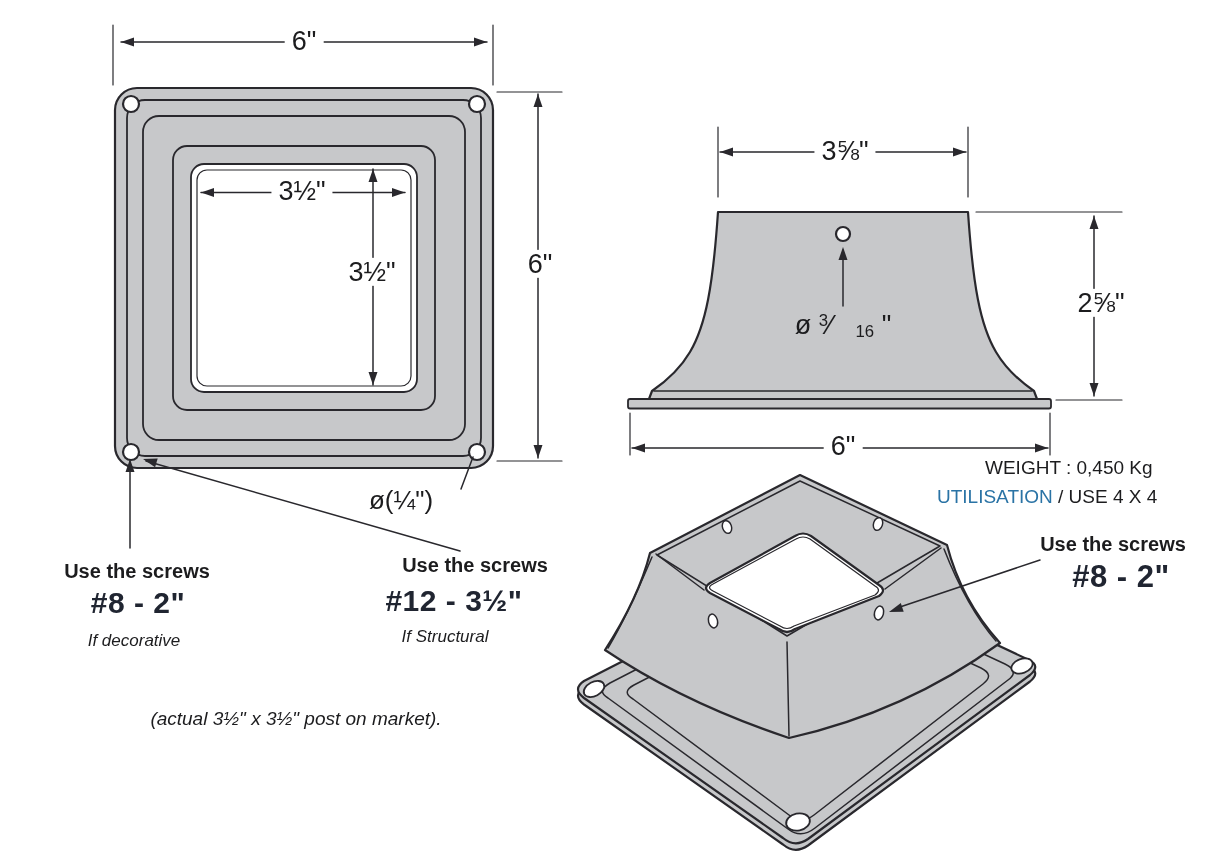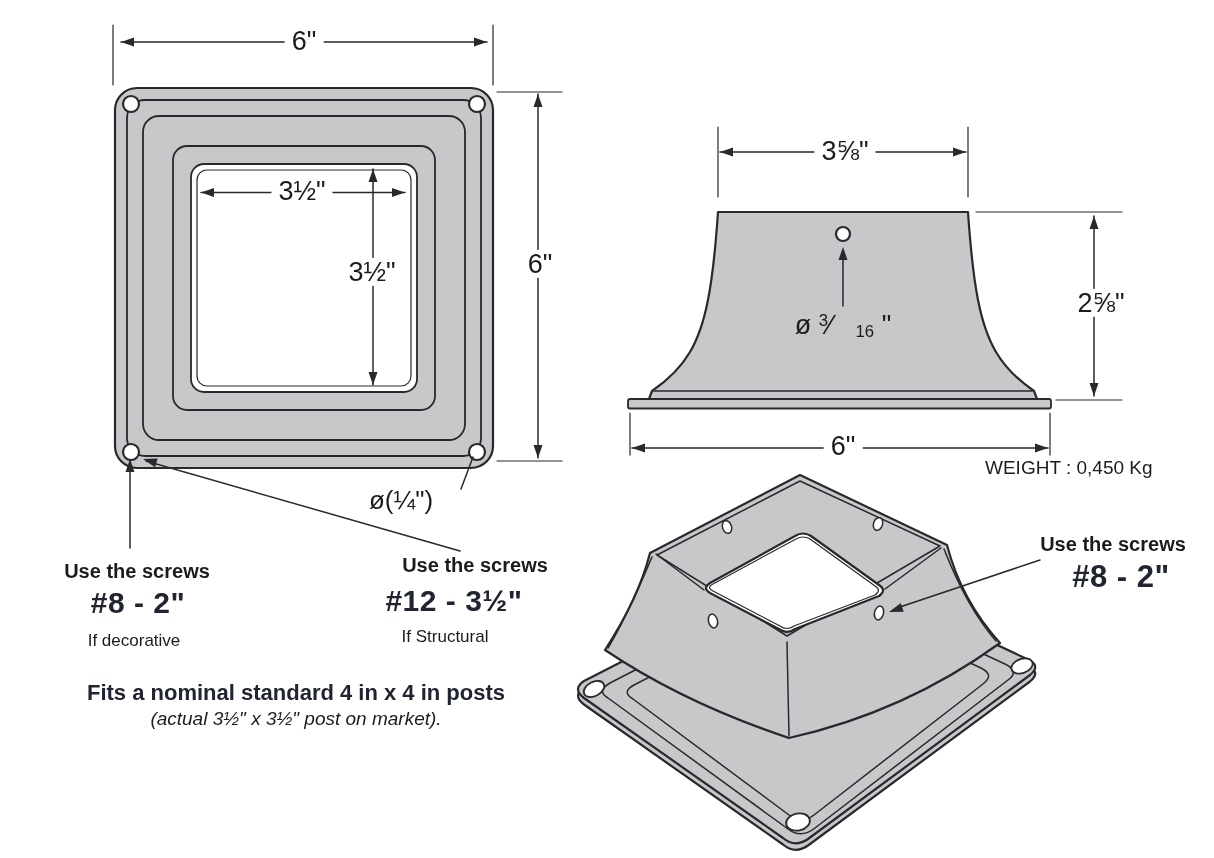--- a/index.html
+++ b/index.html
@@ -13,21 +13,21 @@
   .s12{stroke-width:1.2;}
   .fg {fill:var(--fill_gray);}
   .fw {fill:var(--white);}
   .af {fill:var(--line);stroke:none;}
   
   .lbl{position:absolute;color:var(--text);white-space:nowrap;line-height:1.05;}
   .ctr{transform:translate(-50%,-50%);}
   .bgw{background:var(--white);padding:0 7px;}
   .dim{font-size:27px;}
   .note{font-size:20px;font-weight:bold;}
-  .small{font-size:17px;}
+  .small{font-size:17px;font-style:italic;}
   .big{font-size:30px;font-weight:700;color:var(--bold_text);letter-spacing:.5px;}
   .big2{font-size:31px;font-weight:700;color:var(--bold_text);letter-spacing:.5px;}
   .fit1{font-size:22px;font-weight:700;color:var(--bold_text);}
   .fit2{font-size:19px;font-style:italic;}
   .meta{font-size:19px;text-align:right;}
   .blue{color:var(--blue);}
   .frac sup{font-size:.62em;vertical-align:.5em;}
   .frac sub{font-size:.62em;vertical-align:-.15em;margin-left:23px;}
 </style>
 </head>
@@ -139,26 +139,26 @@
   <div class="lbl ctr dim" style="left:401px;top:501px;font-size:26px">ø(¼")</div>
 
   <div class="lbl ctr note" style="left:137px;top:571px">Use the screws</div>
   <div class="lbl ctr big" style="left:138px;top:603px">#8 - 2"</div>
   <div class="lbl ctr small" style="left:134px;top:641px">If decorative</div>
 
   <div class="lbl ctr note" style="left:475px;top:565px">Use the screws</div>
   <div class="lbl ctr big" style="left:454px;top:601px">#12 - 3½"</div>
   <div class="lbl ctr small" style="left:445px;top:637px">If Structural</div>
 
-  <div class="lbl ctr fit1" style="left:296px;top:693px">Fits a nominal standard 4 in x 4 in posts</div>
   <div class="lbl ctr fit2" style="left:296px;top:719px">(actual 3½" x 3½" post on market).</div>
 
   <div class="lbl ctr dim bgw" style="left:845px;top:151px">3⅝"</div>
   <div class="lbl ctr dim bgw" style="left:1101px;top:303px">2⅝"</div>
   <div class="lbl ctr dim bgw" style="left:843px;top:446px">6"</div>
   <div class="lbl ctr frac" style="left:843px;top:326px;font-size:27px"><span>ø </span><sup>3</sup><span>⁄</span><sub>16</sub><span> "</span></div>
 
   <div class="lbl meta" style="left:985px;top:458px">WEIGHT : 0,450 Kg</div>
+  <div class="lbl meta" style="left:937px;top:487px"><span class="blue">UTILISATION</span><span> / USE 4 X 4</span></div>
 
   <div class="lbl ctr note" style="left:1113px;top:544px">Use the screws</div>
   <div class="lbl ctr big2" style="left:1121px;top:577px">#8 - 2"</div>
 
 </div>
 
 </body></html>

